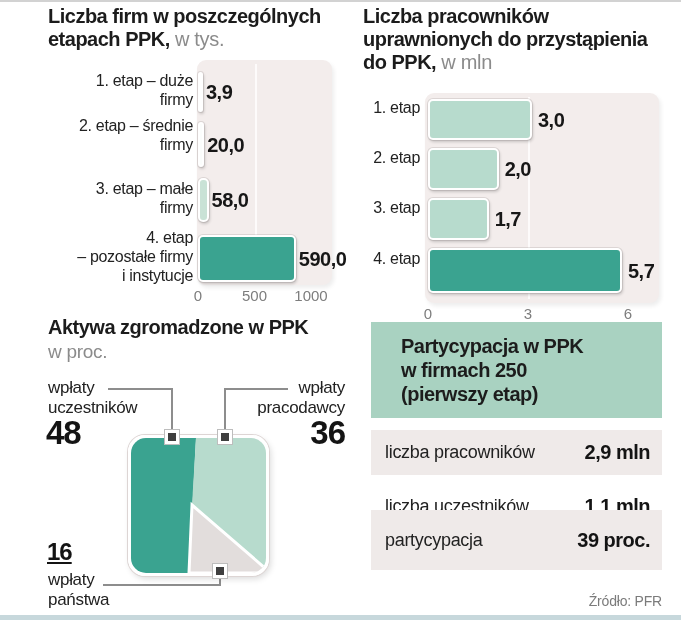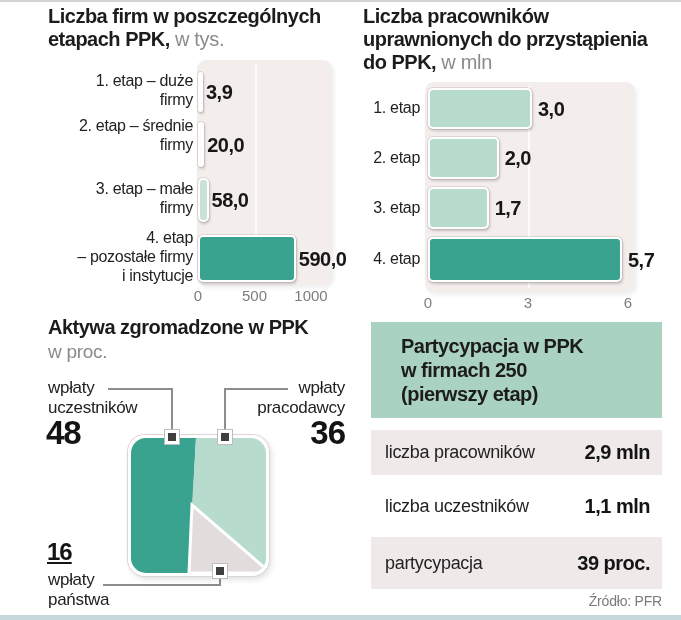--- a/index.html
+++ b/index.html
@@ -85,21 +85,21 @@
     <div>Liczba pracowników</div>
     <div>uprawnionych do przystąpienia</div>
     <div><span>do PPK,</span> <span class="unit">w mln</span></div>
   </div>
 
   <div class="cat" style="right:261px;top:98px;width:70px;">1. etap</div>
   <div class="cat" style="right:261px;top:148px;width:70px;">2. etap</div>
   <div class="cat" style="right:261px;top:198px;width:70px;">3. etap</div>
   <div class="cat" style="right:261px;top:249px;width:70px;">4. etap</div>
 
-  <div class="plot" id="plot2" style="left:425px;top:82px;width:210px;height:210px;">
+  <div class="plot" id="plot2" style="left:425px;top:93px;width:210px;height:210px;padding-left:24px;">
       <div class="gridline" style="left: 103px;"></div>
       <div class="bar" style="left: 3px; top: 6px; height: 37px; width: 100px; background: rgb(183, 219, 205);"></div>
       <div class="val" style="left: 113px; top: 26.5px;">3,0</div>
       <div class="bar" style="left: 3px; top: 55px; height: 38px; width: 66.6667px; background: rgb(183, 219, 205);"></div>
       <div class="val" style="left: 79.6667px; top: 76px;">2,0</div>
       <div class="bar" style="left: 3px; top: 105px; height: 38px; width: 56.6667px; background: rgb(183, 219, 205);"></div>
       <div class="val" style="left: 69.6667px; top: 126px;">1,7</div>
       <div class="bar" style="left: 3px; top: 155px; height: 41px; width: 190px; background: rgb(58, 163, 144);"></div>
       <div class="val" style="left: 203px; top: 177.5px;">5,7</div>
       <div class="tick" style="left: 3px; top: 212px;">0</div>
@@ -159,19 +159,19 @@
     <div>(pierwszy etap)</div>
   </div>
   <div class="tbl-row" style="top:430px;height:45px;background:#efeae9;">
     <span class="lbl">liczba pracowników</span>
     <span class="num">2,9 mln</span>
   </div>
   <div class="tbl-row" style="top:475px;height:62px;background:#ffffff;">
     <span class="lbl">liczba uczestników</span>
     <span class="num">1,1 mln</span>
   </div>
-  <div class="tbl-row" style="top:537px;height:52px;background:#efeae9;">
+  <div class="tbl-row" style="top:510px;height:60px;background:#efeae9;">
     <span class="lbl">partycypacja</span>
     <span class="num">39 proc.</span>
   </div>
 
   <div class="source">Źródło: PFR</div>
 </div>
 
 </body></html>

